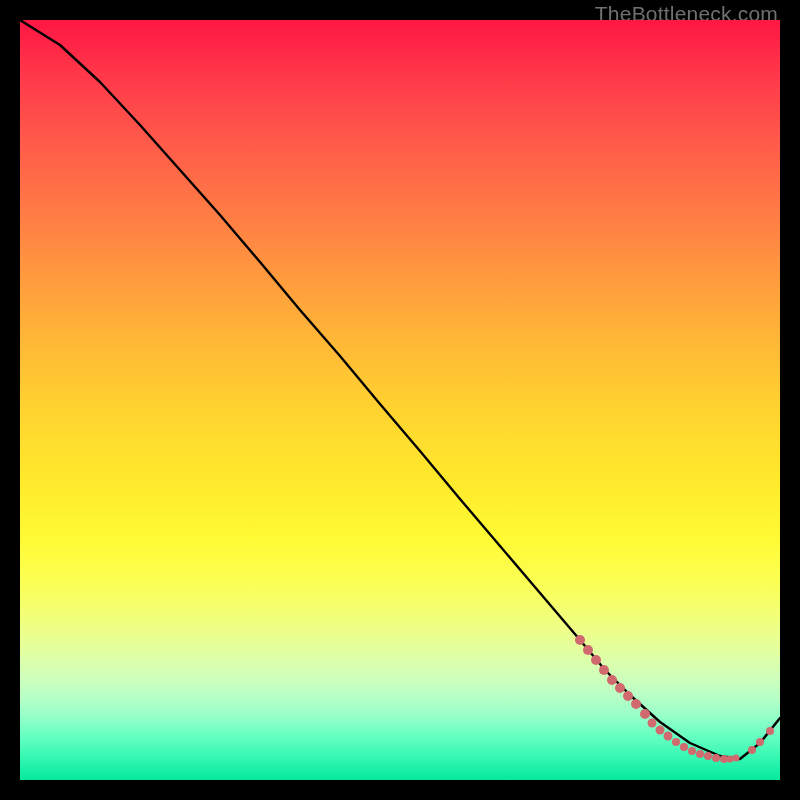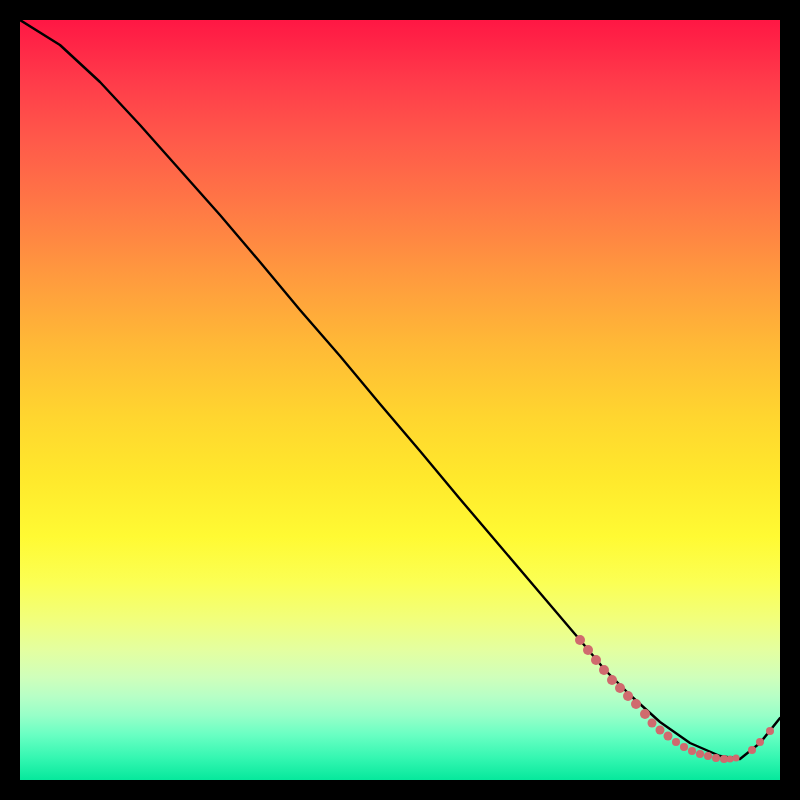--- a/index.html
+++ b/index.html
@@ -61,20 +61,21 @@
     top: 0;
     width: 760px;
     height: 760px;
   }
 </style>
 </head>
 <body>
 
 <div class="frame">
 
+  <div class="attribution">TheBottleneck.com</div>
 
   <div class="plot">
     <svg class="curve" viewBox="0 0 760 760" preserveAspectRatio="none">
       <path id="curve-path" fill="none" stroke="#000" stroke-width="2.4" stroke-linejoin="round" stroke-linecap="round" d="M0 0 L40 25 L80 62 L120 105 L160 150 L200 195 L240 242 L280 290 L320 336 L360 384 L400 431 L440 479 L480 526 L520 573 L560 620 L585 650 L610 675 L640 702 L670 723 L700 736 L720 739 L740 723 L760 698"></path>
       <g id="markers-group">
           <circle cx="560" cy="620" r="5" fill="#d06a6e"></circle>
           <circle cx="568" cy="630" r="5" fill="#d06a6e"></circle>
           <circle cx="576" cy="640" r="5" fill="#d06a6e"></circle>
           <circle cx="584" cy="650" r="5" fill="#d06a6e"></circle>
           <circle cx="592" cy="660" r="5" fill="#d06a6e"></circle>

